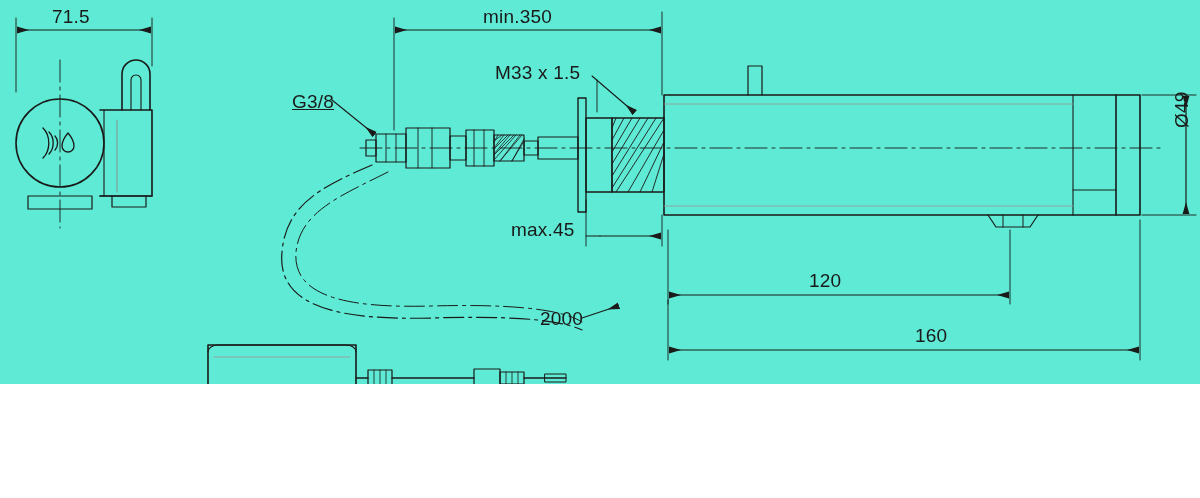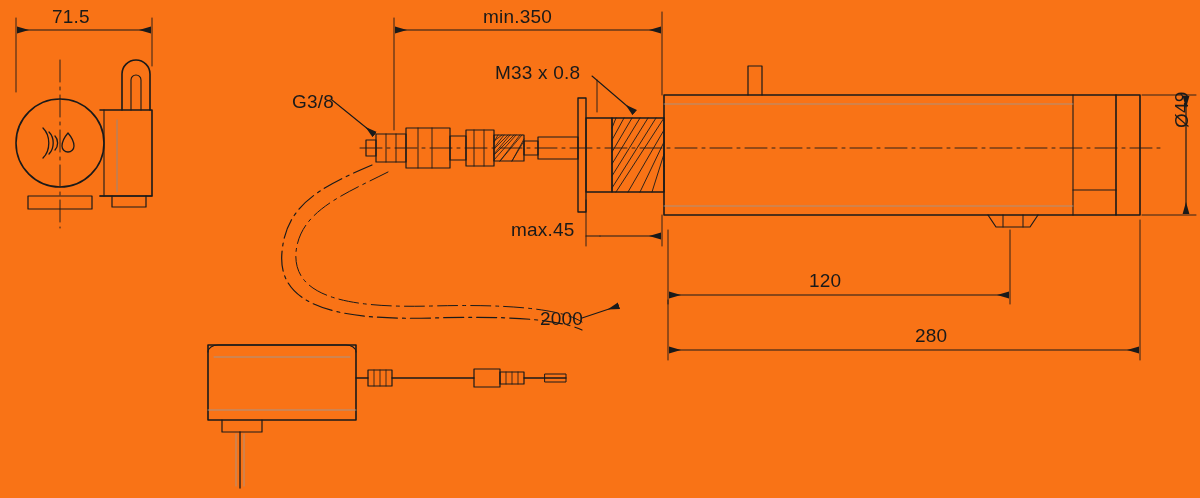--- a/index.html
+++ b/index.html
@@ -7,22 +7,22 @@
     padding: 0;
     background: #ffffff;
   }
   body {
     font-family: "Liberation Sans", sans-serif;
     color: #1a1a1a;
   }
   #stage {
     position: relative;
     width: 1200px;
-    height: 498px;
-    background: #f97316;
+    height: 384px;
+    background: #5eead4;
     overflow: hidden;
   }
   #drawing {
     position: absolute;
     left: 0;
     top: 0;
     width: 1200px;
     height: 498px;
   }
   .dim-label {
@@ -193,27 +193,27 @@
         <path d="M388,172 C340,196 300,212 296,252 C292,300 356,308 432,306 C504,304 560,308 582,322" stroke-width="1"></path>
       </g>
 
     </g>
   </svg>
 
   <div class="dim-label" style="left:52px; top:6px;">71.5</div>
 
   <div class="dim-label" style="left:483px; top:6px;text-align:right;">min.350</div>
 
-  <div class="dim-label" style="left:495px; top:62px;">M33 x 0.8</div>
-
-  <div class="dim-label" style="left:292px; top:91px;">G3/8</div>
+  <div class="dim-label" style="left:495px; top:62px;">M33 x 1.5</div>
+
+  <div class="dim-label" style="left:292px; top:91px;text-decoration:underline;">G3/8</div>
 
   <div class="dim-label rot" style="left:1171px; top:128px;">Ø49</div>
 
   <div class="dim-label" style="left:511px; top:219px;">max.45</div>
 
   <div class="dim-label" style="left:809px; top:270px;">120</div>
 
   <div class="dim-label" style="left:540px; top:308px;">2000</div>
 
-  <div class="dim-label" style="left:915px; top:325px;">280</div>
+  <div class="dim-label" style="left:915px; top:325px;">160</div>
 
 </div>
 
 </body></html>

